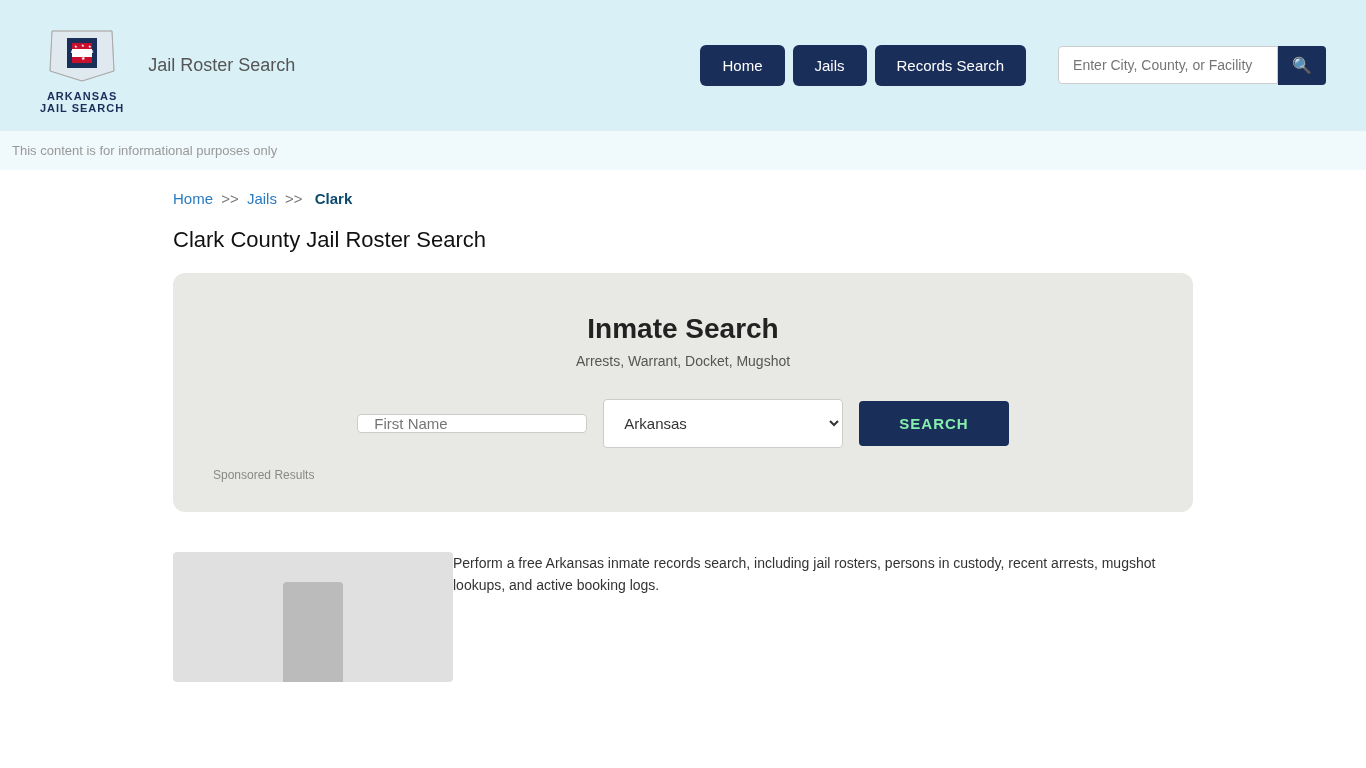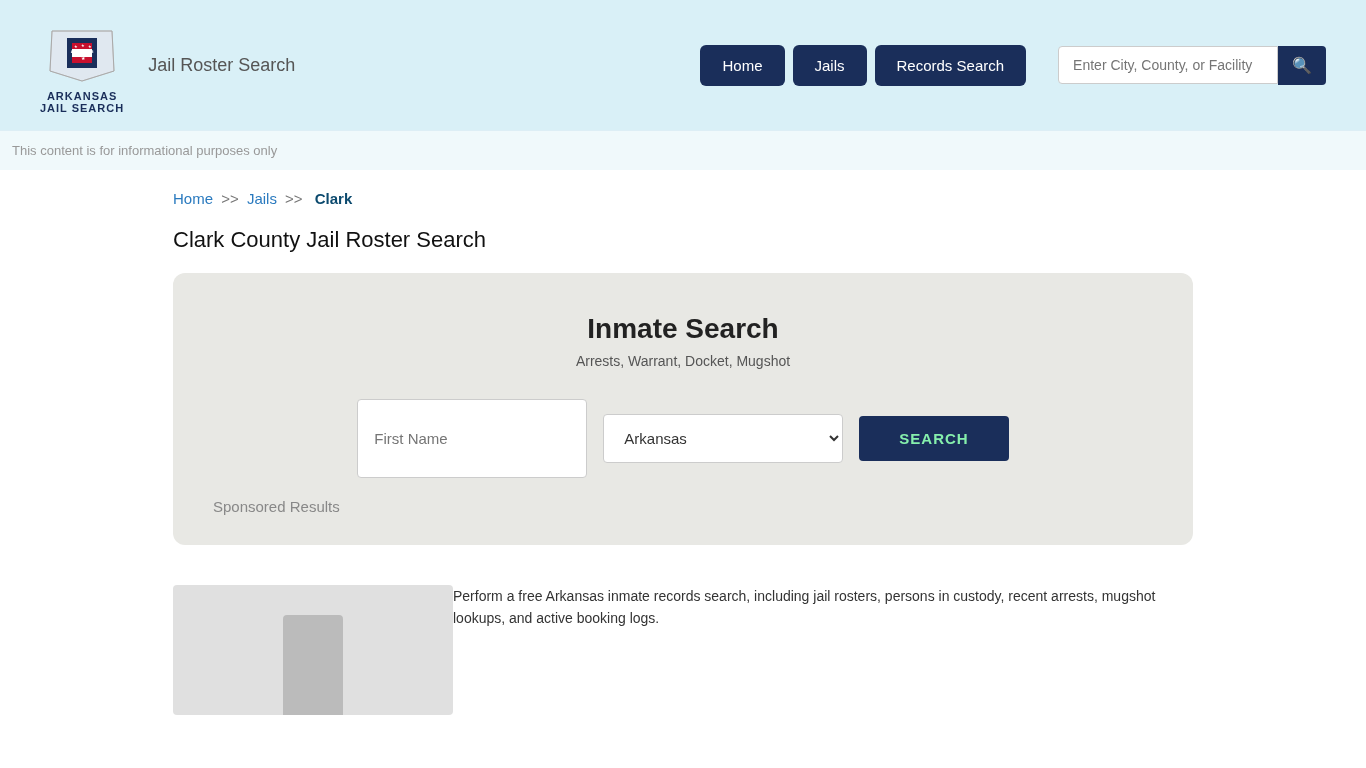--- a/index.html
+++ b/index.html
@@ -142,21 +142,21 @@
     }
     .search-form {
       display: flex;
       gap: 16px;
       align-items: center;
       justify-content: center;
       margin-bottom: 20px;
     }
     .search-form input[type="text"] {
       border: 1px solid #ccc;
-      padding: 30px 16px;
+      padding: 0 16px;
       font-size: 15px;
       border-radius: 4px;
       width: 230px;
       background: #fff;
       outline: none;
       color: #aaa;
     }
     .search-form select {
       border: 1px solid #ccc;
       padding: 14px 16px;
@@ -172,21 +172,21 @@
       color: #86efac;
       border: none;
       padding: 14px 40px;
       font-size: 15px;
       font-weight: bold;
       border-radius: 4px;
       cursor: pointer;
       letter-spacing: 1px;
     }
     .sponsored-label {
-      font-size: 15px;
+      font-size: 12px;
       color: #888;
       margin-top: 8px;
     }
 
     
     .bottom-section {
       display: flex;
       align-items: flex-start;
     }
     .thumbnail-placeholder {

